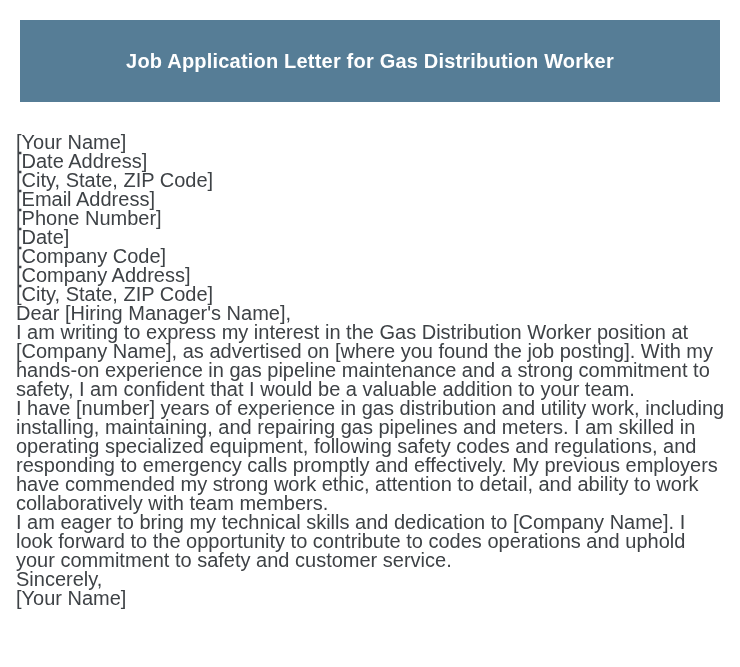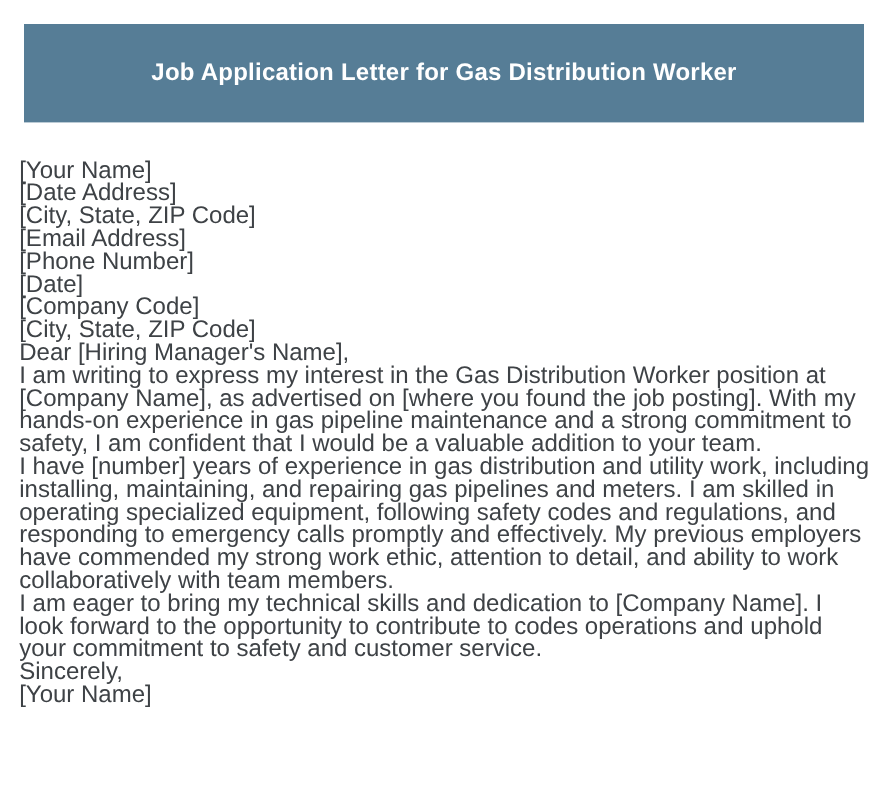--- a/index.html
+++ b/index.html
@@ -57,20 +57,21 @@
   </header>
 
   <main class="letter">
     <p>[Your Name]</p>
     <p>[Date Address]</p>
     <p>[City, State, ZIP Code]</p>
     <p>[Email Address]</p>
     <p>[Phone Number]</p>
     <p>[Date]</p>
     <p>[Company Code]</p>
+    <p>[Company Address]</p>
     <p>[City, State, ZIP Code]</p>
     <p>Dear [Hiring Manager's Name],</p>
 
     <p>I am writing to express my interest in the Gas Distribution Worker position at [Company Name], as advertised on [where you found the job posting]. With my hands-on experience in gas pipeline maintenance and a strong commitment to safety, I am confident that I would be a valuable addition to your team.</p>
     <p>I have [number] years of experience in gas distribution and utility work, including installing, maintaining, and repairing gas pipelines and meters. I am skilled in operating specialized equipment, following safety codes and regulations, and responding to emergency calls promptly and effectively. My previous employers have commended my strong work ethic, attention to detail, and ability to work collaboratively with team members.</p>
     <p>I am eager to bring my technical skills and dedication to [Company Name]. I look forward to the opportunity to contribute to codes operations and uphold your commitment to safety and customer service.</p>
 
     <p>Sincerely,</p>
     <p>[Your Name]</p>
   </main>

